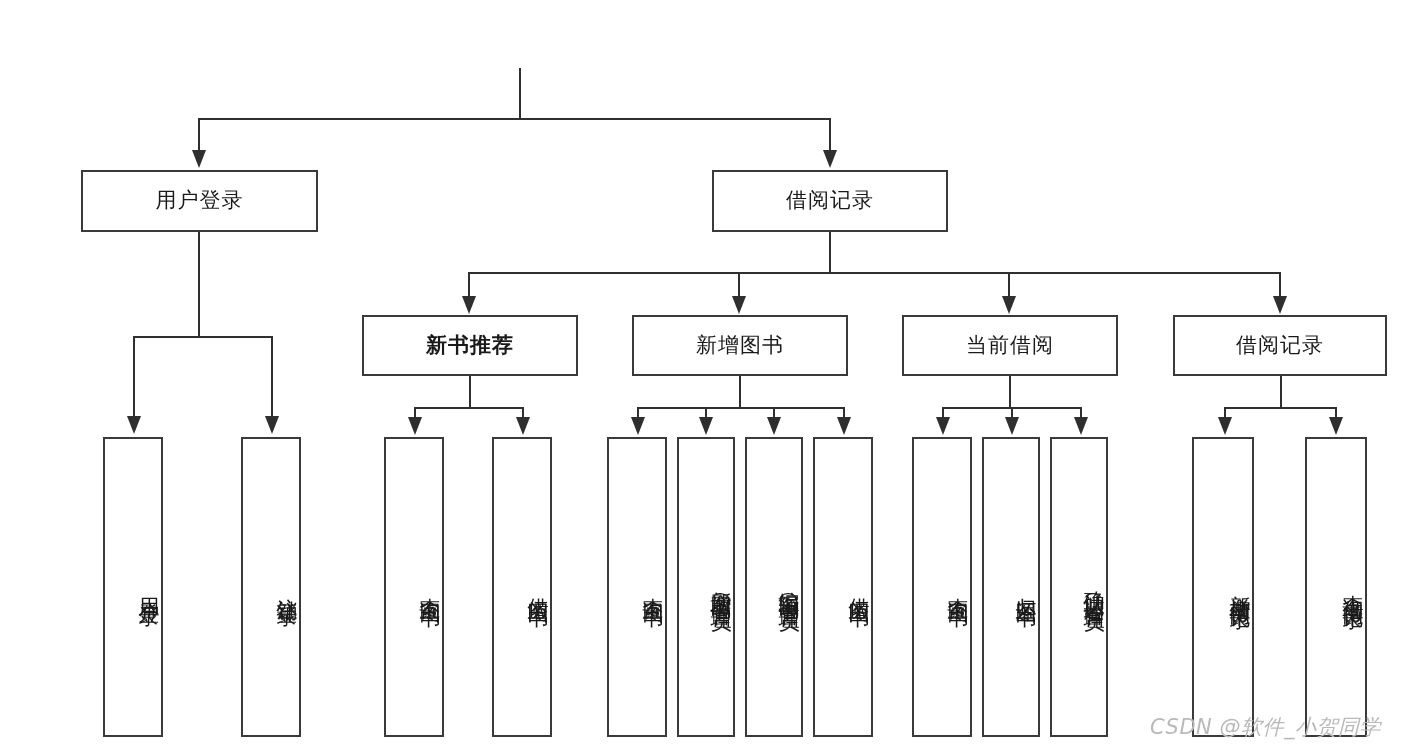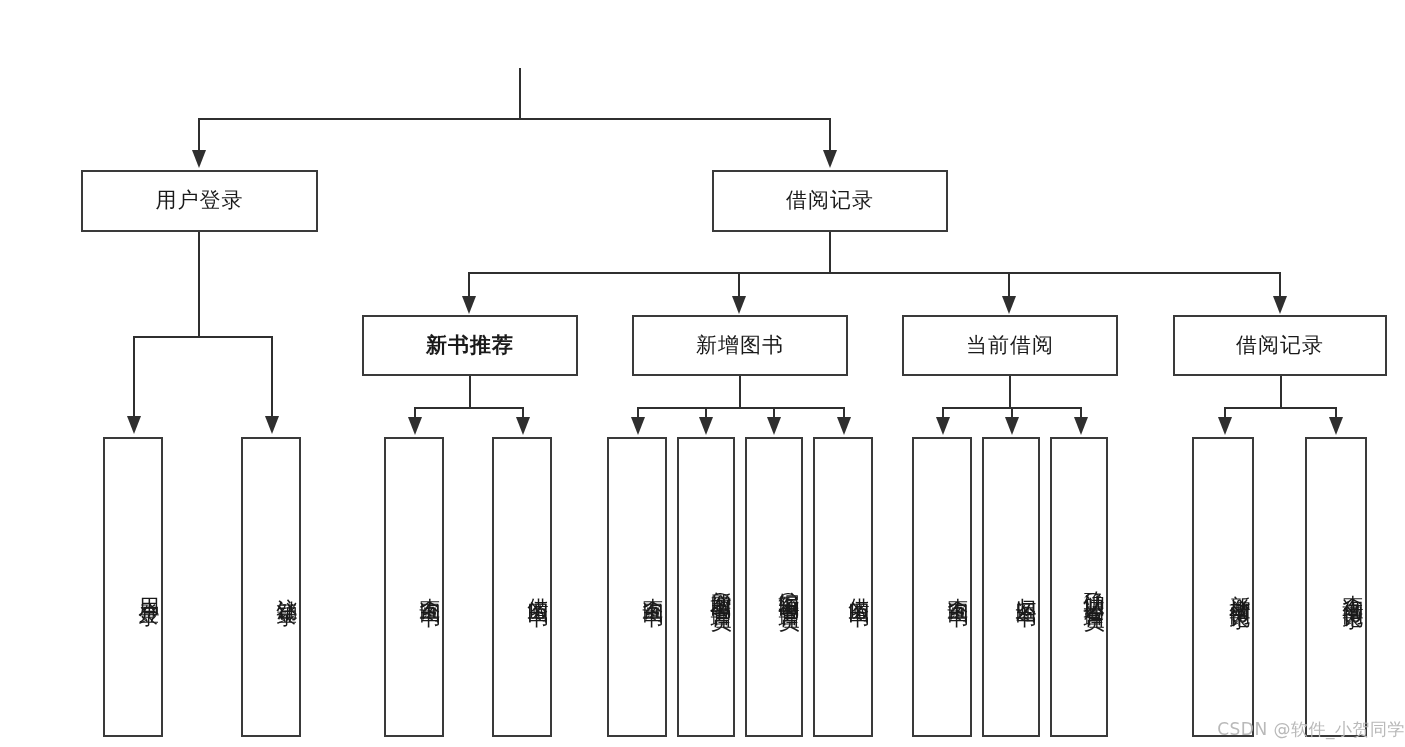--- a/index.html
+++ b/index.html
@@ -59,27 +59,28 @@
   .arrow {
     position: absolute;
     width: 0;
     height: 0;
     border-left: 7px solid transparent;
     border-right: 7px solid transparent;
     border-top: 18px solid #2f2f2f;
   }
   #watermark {
     position: absolute;
-    right: 0;
+    right: 24px;
     bottom: 6px;
-    font-size: 17px;
+    font-size: 21px;
     color: #b9b9b9;
     letter-spacing: 0.5px;
     white-space: nowrap;
     font-family: "DejaVu Sans", "Liberation Sans", sans-serif;
+    font-style: italic;
   }
 </style>
 </head>
 <body>
 
 <div id="canvas">
 
 
   <div class="conn v" style="left:519px; top:68px; height:50px;"></div>
 

